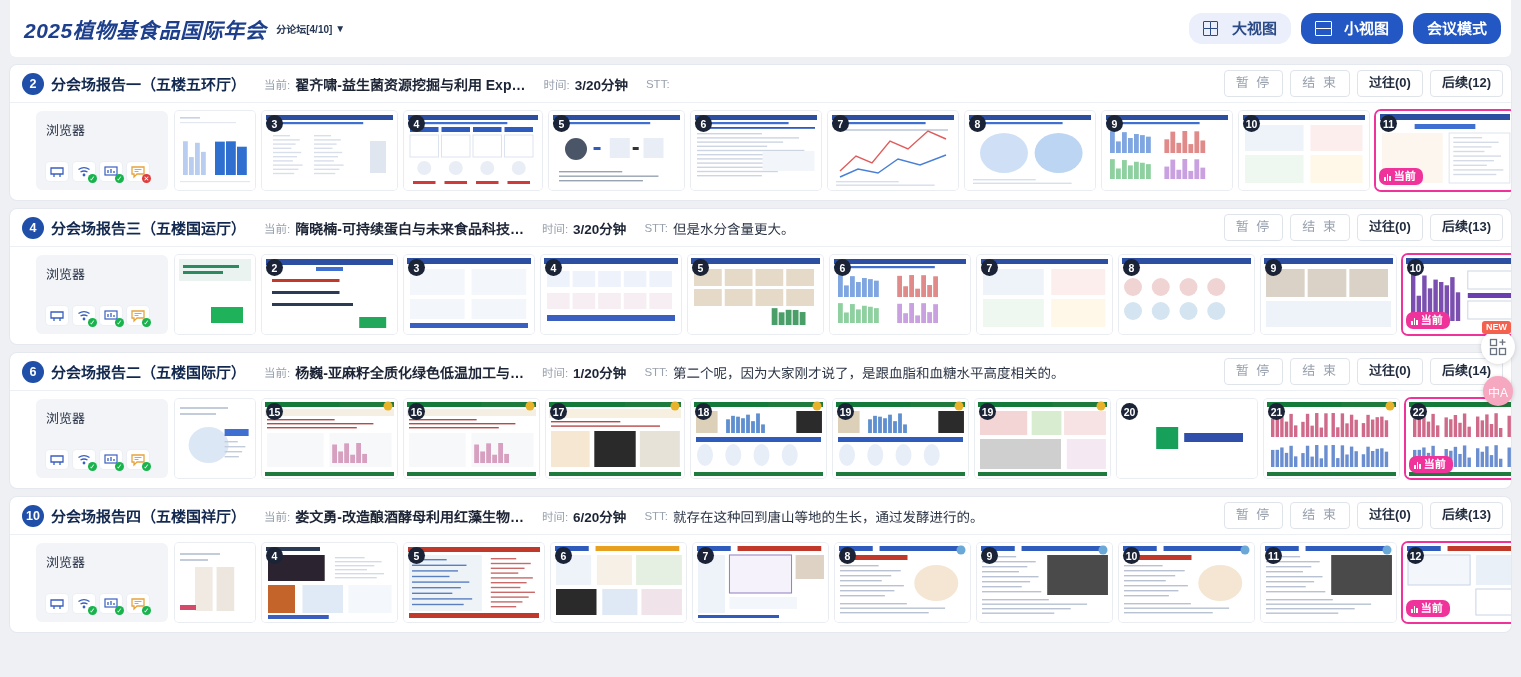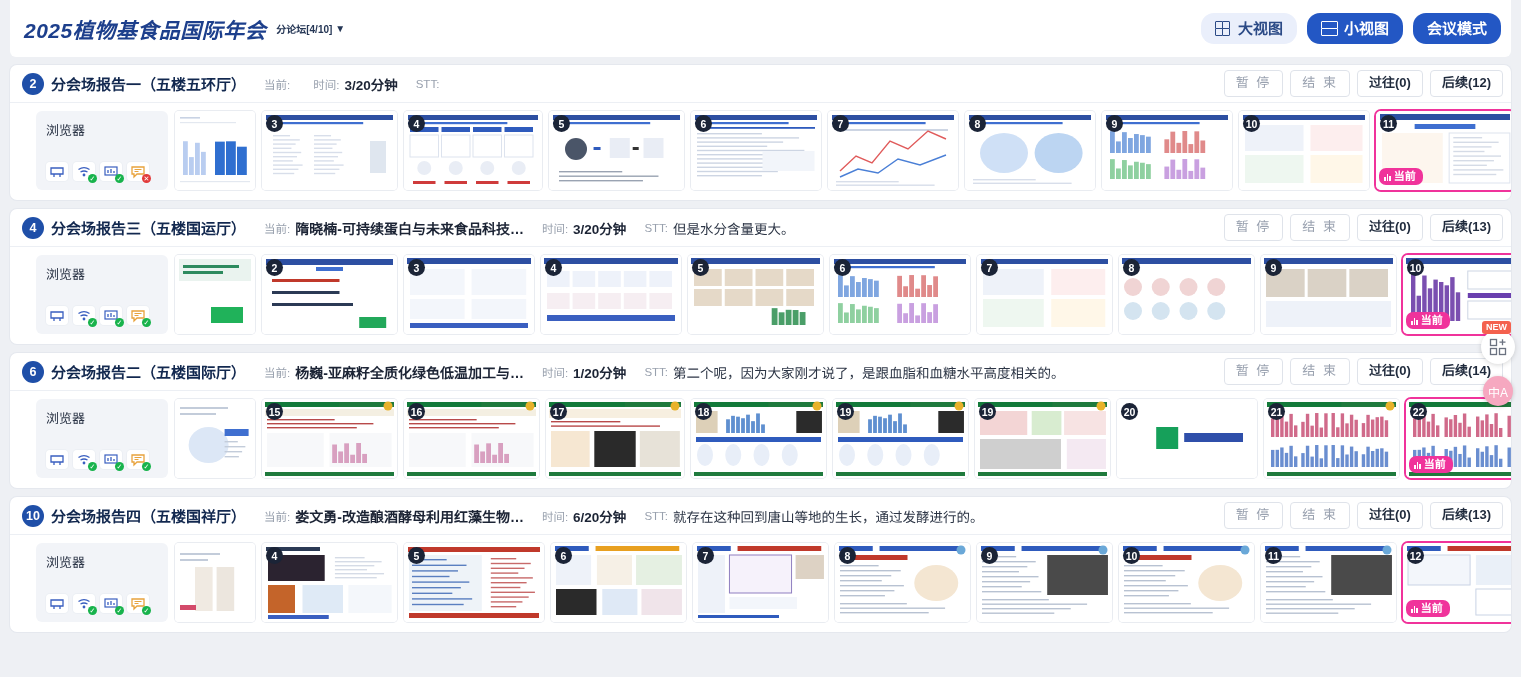--- a/index.html
+++ b/index.html
@@ -33,21 +33,21 @@
   .subtitle-wrap {
     display:flex; align-items:center; gap:3px;
     margin-left: 10px; color:#1f2d45;
   }
   .subtitle { font-size: 10px; font-weight: 700; color:#253655; }
   .caret { font-size: 10px; color:#253655; }
   .topbar-actions { margin-left:auto; display:flex; align-items:center; gap:10px; }
   .btn {
     border-radius: 13px; font-size: 15px; font-weight: 700;
     padding: 8px 14px; cursor: pointer; white-space: nowrap;
-    display:flex; align-items:center; gap:8px; line-height:1;
+    display:flex; align-items:center; gap:14px; line-height:1;
     border: none;
   }
   .btn-light { background:#eaeffb; color:#2b4a86; }
   .btn-primary { background:#2357c4; color:#fff; }
   .ico-grid, .ico-split { display:inline-block; width:15px; height:15px; position:relative; }
   .ico-grid::before, .ico-grid::after,
   .ico-grid span::before, .ico-grid span::after {
     content:""; position:absolute; width:6px; height:6px;
     border:1.4px solid currentColor; border-radius:1px;
   }
@@ -188,20 +188,21 @@
     </div>
   </div>
 
   <div class="sessions" id="sessions">
       <div class="session">
     <div class="s-head">
       <div class="s-badge">2</div>
       <div class="s-name">分会场报告一（五楼五环厅）</div>
       <div class="s-meta">
         <span class="lbl">当前:</span>
+        <span class="val val-cur">翟齐啸-益生菌资源挖掘与利用 Exp…</span>
         <span class="lbl gap-l">时间:</span>
         <span class="val val-time">3/20分钟</span>
         <span class="lbl gap-l">STT:</span>
         <span class="val stt-text"></span>
       </div>
       <div class="s-actions">
         <button class="sbtn dim">暂 停</button>
         <button class="sbtn dim">结 束</button>
         <button class="sbtn dark">过往(0)</button>
         <button class="sbtn dark">后续(12)</button>

